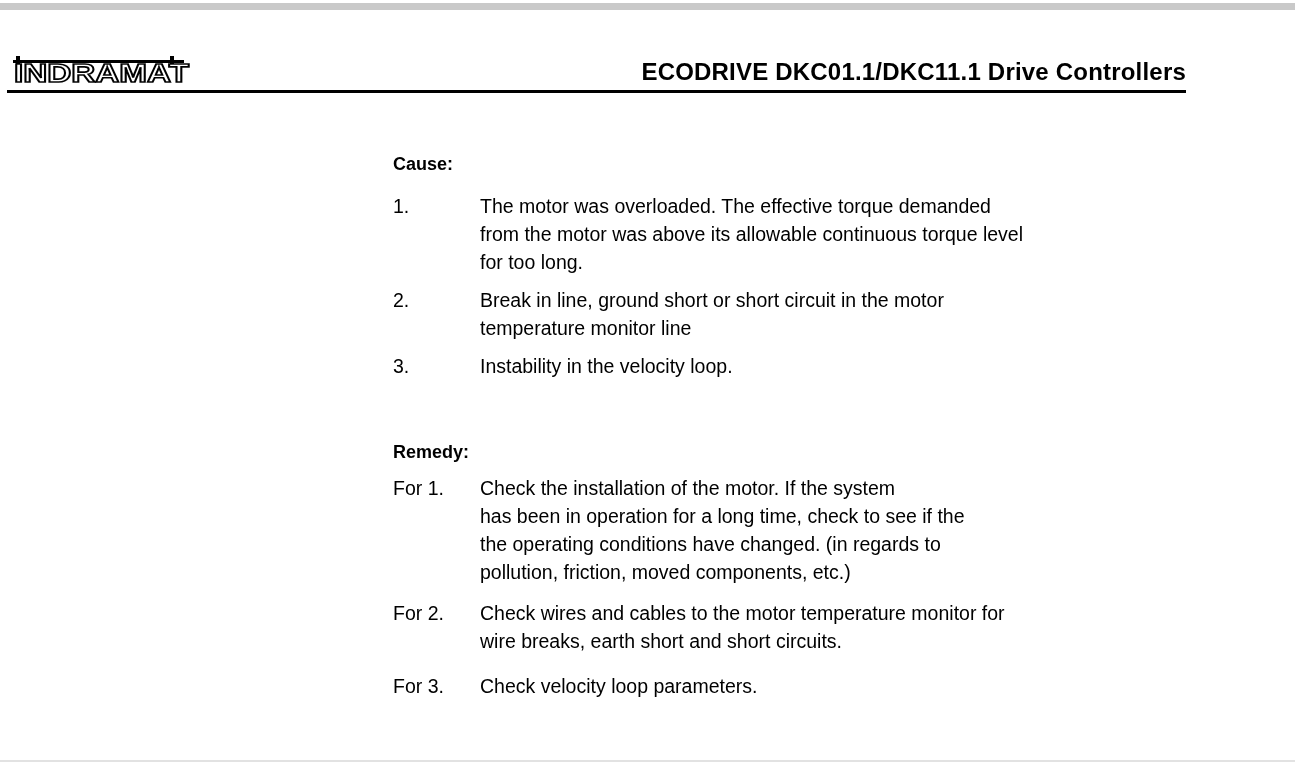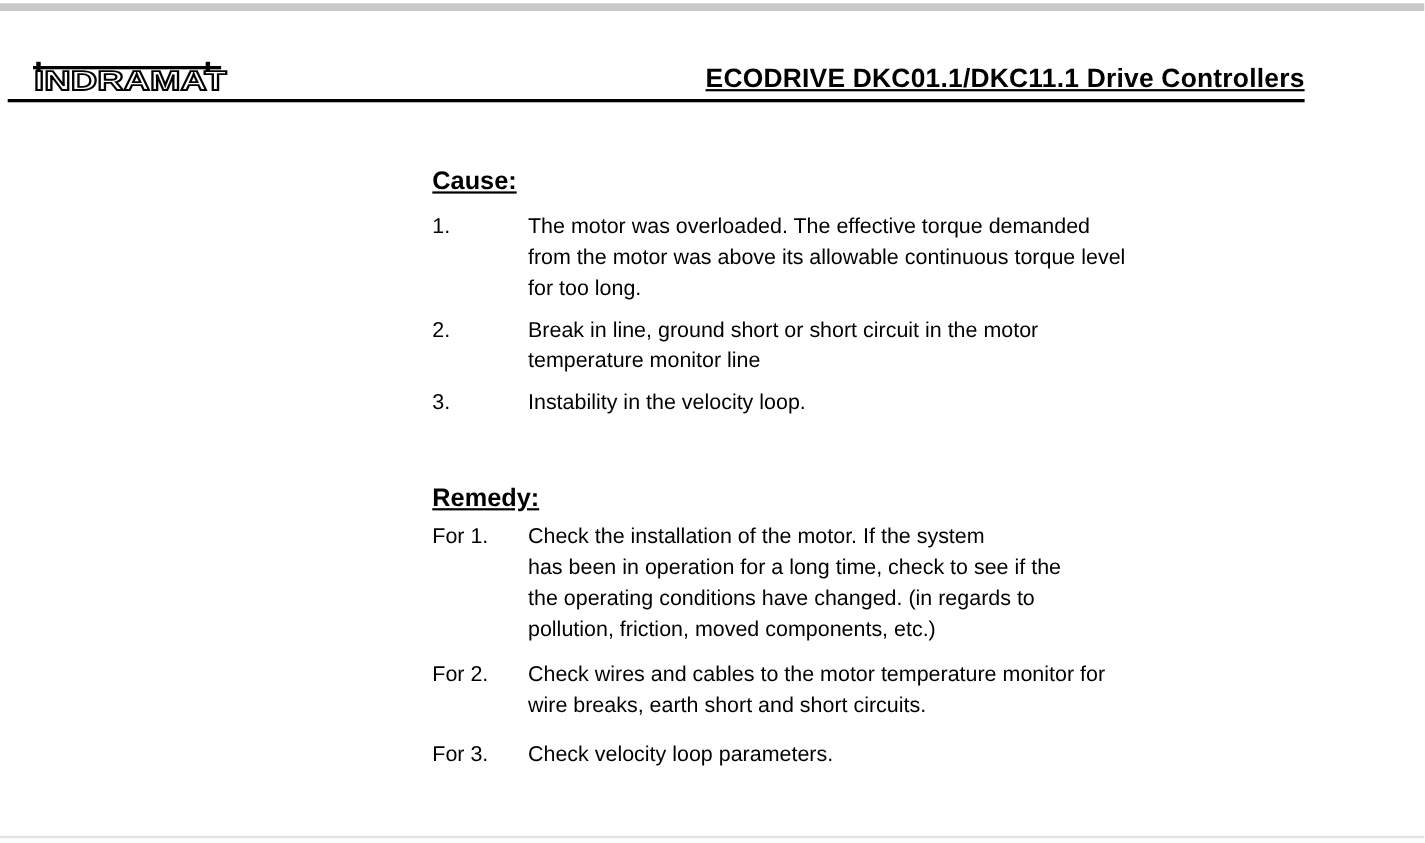--- a/index.html
+++ b/index.html
@@ -12,50 +12,48 @@
     position: relative;
   }
   .top-bar {
     position: absolute;
     left: 0; top: 3px;
     width: 100%; height: 7px;
     background: #c9c9c9;
   }
   .logo {
     position: absolute;
-    left: 30px; top: 56px;
+    left: 13px; top: 56px;
     width: 178px; height: 30px;
   }
   .header-title {
     position: absolute;
     top: 58px; right: 109px;
     font-size: 24px;
     font-weight: bold;
     white-space: nowrap;
     letter-spacing: 0.2px;
-    text-decoration: underline;
   }
   .header-rule {
     position: absolute;
     left: 7px; top: 90px;
     width: 1179px; height: 3px;
     background: #000;
   }
   .content {
     position: absolute;
     left: 393px; top: 150px;
     width: 790px;
     font-size: 19.5px;
     line-height: 28px;
   }
   .section-heading {
     font-weight: bold;
-    font-size: 23px;
+    font-size: 18px;
     line-height: 28px;
-    text-decoration: underline;
   }
   .item {
     display: grid;
     grid-template-columns: 87px 1fr;
   }
   .item-label { }
   .item-text { white-space: pre-line; }
   .cause-item-1 { margin-top: 14px; }
   .cause-item-2 { margin-top: 10px; }
   .cause-item-3 { margin-top: 10px; }

